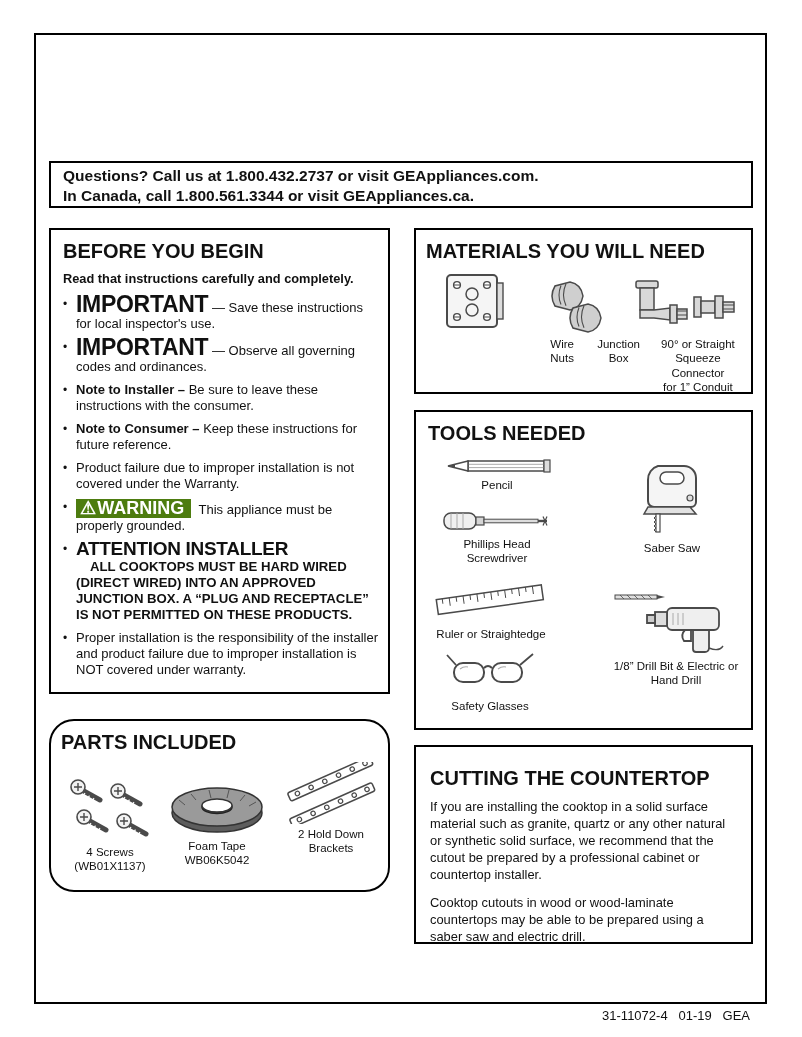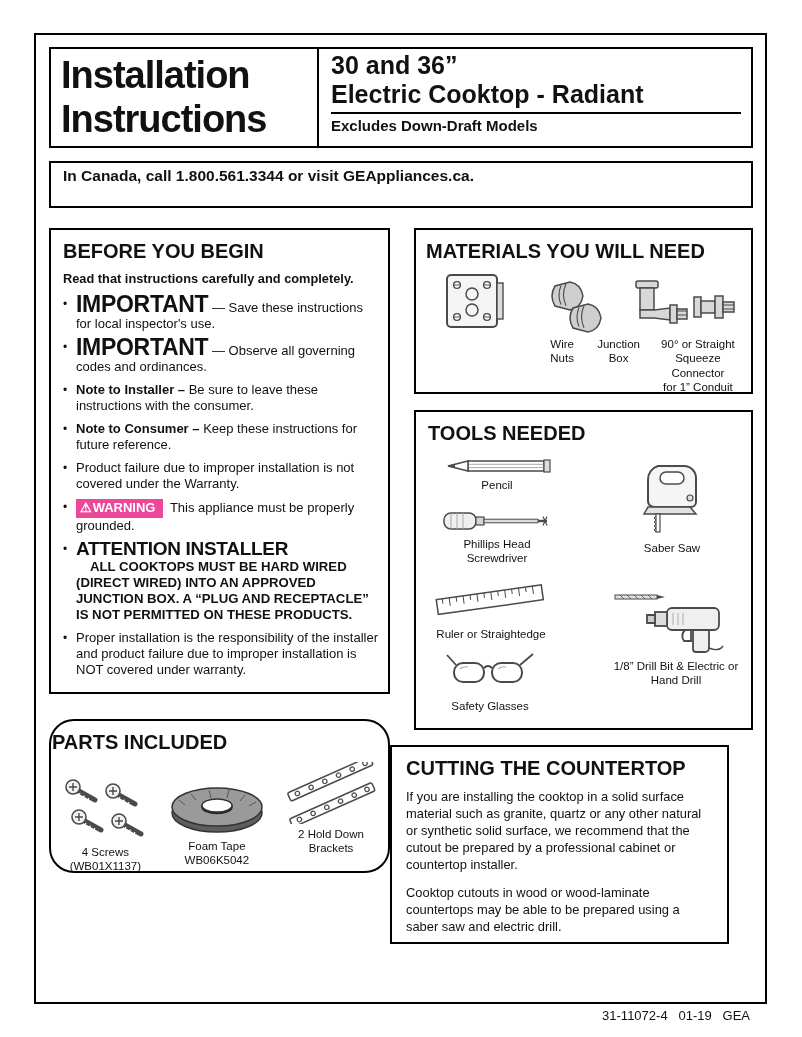--- a/index.html
+++ b/index.html
@@ -28,27 +28,27 @@
   .cap { font-size:11.5px; line-height:1.25; text-align:center; white-space:pre-line; }
 
   
   .before-box { left:49px; top:228px; width:341px; height:466px; padding:10px 8px 0 12px; }
   .intro { font-size:12.8px; font-weight:bold; margin-bottom:10px; }
   .bullet { display:flex; margin-bottom:7px; }
   .bmark { width:13px; font-size:12px; line-height:16px; flex:none; }
   .btext { flex:1; font-size:13px; line-height:16px; }
   .imp { font-weight:bold; font-size:23px; letter-spacing:-0.3px;text-align:center; }
   .bold { font-weight:bold; }
-  .warn-badge { display:inline-block; background:#ec4899; color:#fff; font-weight:bold; font-size:13px; padding:1px 7px 2px 4px; margin-right:4px; }
+  .warn-badge { display:inline-block; background:#4d7c0f; color:#fff; font-weight:bold; font-size:18px; padding:1px 7px 2px 4px; margin-right:4px; }
   .warn-glyph { margin-right:1px; }
   .attn-title { font-size:19px; font-weight:bold; letter-spacing:-0.3px; margin-bottom:2px; }
   .attn-body { font-weight:bold; font-size:13.2px; line-height:16px; text-indent:14px; }
 
   
-  .parts-box { left:49px; top:719px; width:341px; height:154px; padding:10px 1px;border-radius:25px; }
+  .parts-box { left:49px; top:719px; width:341px; height:173px; padding:10px 10px;border-radius:25px; }
   .parts-row { display:flex; align-items:flex-start; }
   .part { display:flex; flex-direction:column; align-items:center; }
   .part-screws { margin:16px 0 0 6px; width:100px; }
   .part-foam { margin:20px 0 0 12px; width:110px; }
   .part-brackets { margin:0 0 0 6px; width:118px; }
   .part .cap { margin-top:3px; }
 
   
   .materials-box { left:414px; top:228px; width:339px; height:166px; padding:10px 10px; }
   .mat-row { display:flex; align-items:flex-start; margin-top:6px; }
@@ -66,47 +66,36 @@
   .tool { position:absolute; display:flex; flex-direction:column; align-items:center; }
   .tool .cap { margin-top:3px; }
   .tool-pencil { left:26px; top:45px; width:110px; }
   .tool-saw { left:214px; top:48px; width:84px; }
   .tool-screwdriver { left:26px; top:96px; width:110px; }
   .tool-ruler { left:16px; top:166px; width:118px; }
   .tool-drill { left:190px; top:176px; width:140px; }
   .tool-glasses { left:26px; top:236px; width:96px; }
 
   
-  .cutting-box { left:390px; top:745px; width:339px; height:199px; padding:10px 14px 0 14px; }
+  .cutting-box { left:414px; top:745px; width:339px; height:199px; padding:20px 14px 0 14px; }
   .cut-para { font-size:12.9px; line-height:17px; margin-bottom:11px; }
 
   .footer { position:absolute; top:1008px; right:52px; font-size:13px; white-space:pre; }
 
   svg { display:block; }
 </style>
 </head>
 <body>
 
 <div class="page">
   <div class="outer-border"></div>
 
-  <div class="box header-box">
-    <div class="hb-left">
-      <div class="hb-title">Installation</div>
-      <div class="hb-title">Instructions</div>
-    </div>
-    <div class="hb-right">
-      <div class="model-line">30 and 36”</div>
-      <div class="model-line">Electric Cooktop - Radiant</div>
-      <div class="model-rule"></div>
-      <div class="excludes">Excludes Down-Draft Models</div>
-    </div>
-  </div>
 
   <div class="box questions-box">
+    <div class="q-line">Questions? Call us at 1.800.432.2737 or visit GEAppliances.com.</div>
     <div class="q-line">In Canada, call 1.800.561.3344 or visit GEAppliances.ca.</div>
   </div>
 
   <div class="box before-box">
     <div class="section-title">BEFORE YOU BEGIN</div>
     <div class="intro">Read that instructions carefully and completely.</div>
 
     <div class="bullet">
       <span class="bmark">•</span>
       <div class="btext">

